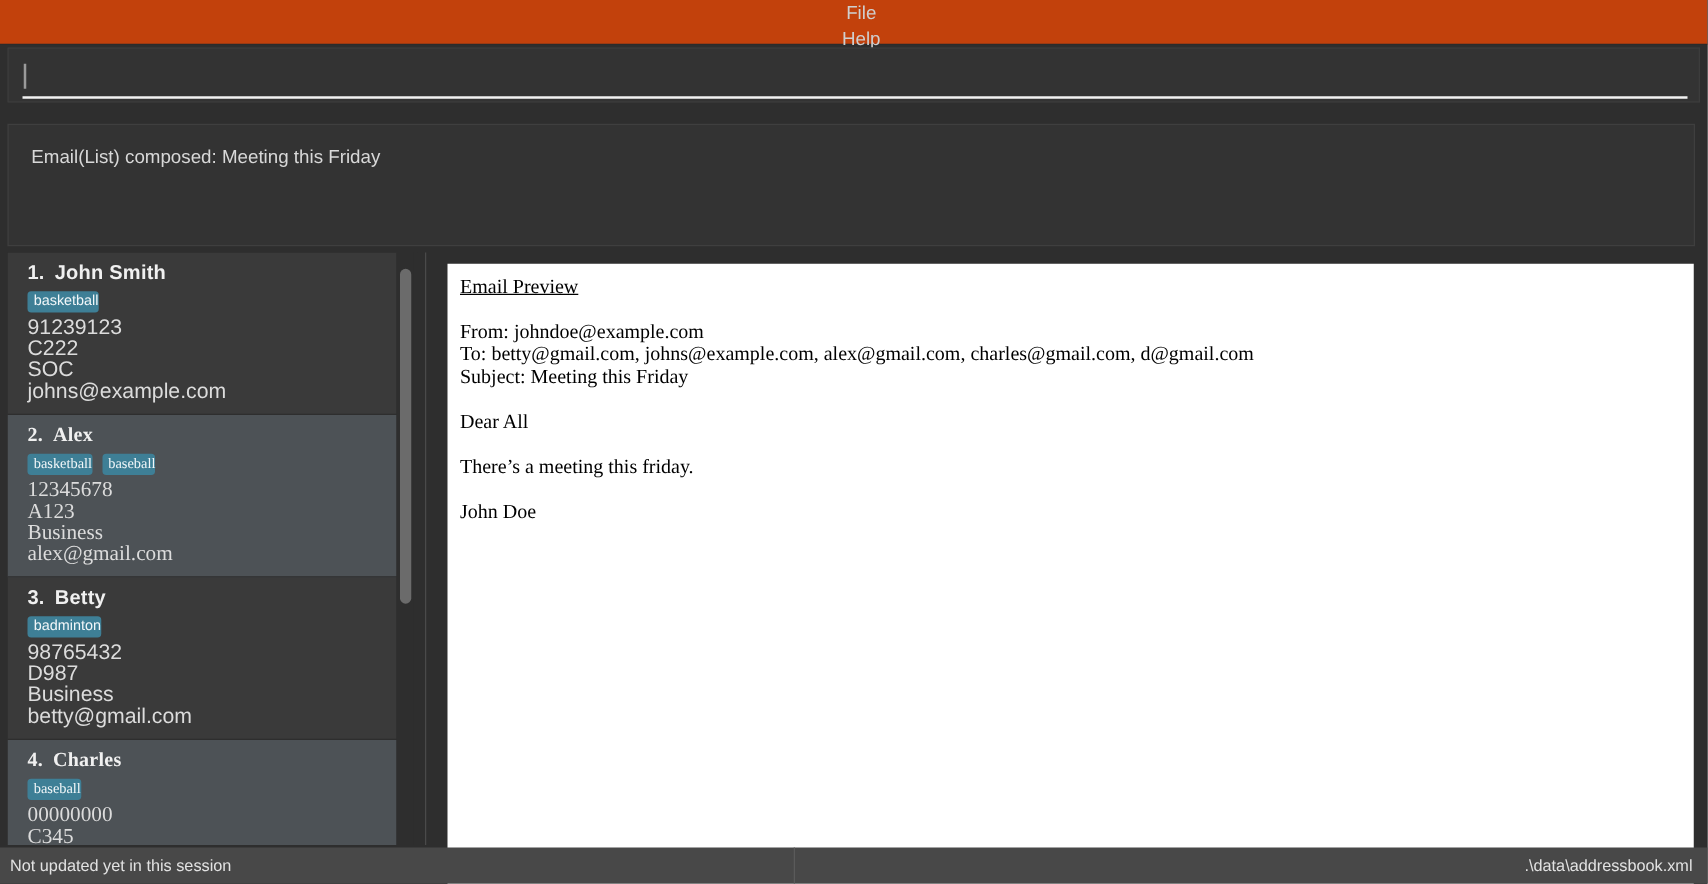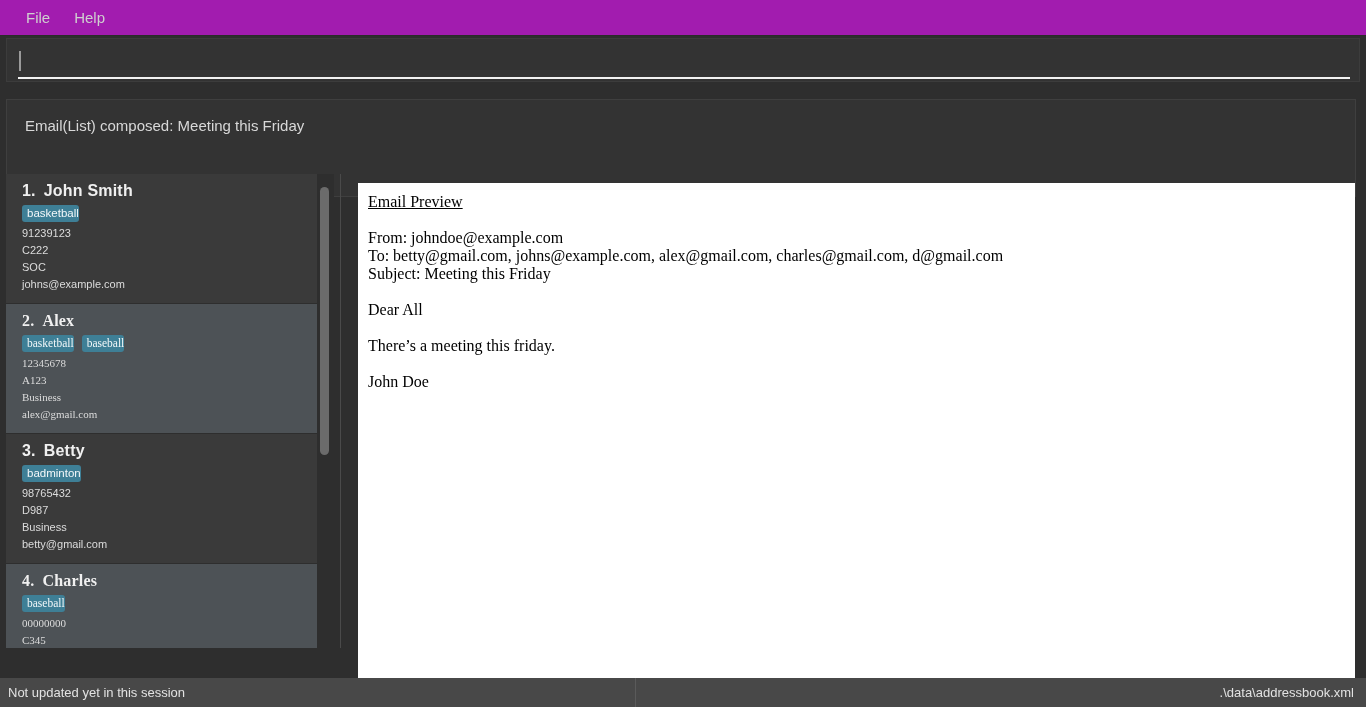--- a/index.html
+++ b/index.html
@@ -12,26 +12,27 @@
     height: 707px;
     overflow: hidden;
     font-family: "Liberation Sans", sans-serif;
     color: #d6d6d6;
     position: relative;
   }
 
   
   #menu-bar {
     height: 36px;
-    background: #a21caf;
+    background: #c2410c;
     display: flex;
     align-items: center;
     padding-left: 16px;
     box-sizing: border-box;
     border-bottom: 1px solid #2b2b2b;
+    flex-direction: column;
   }
   .menu-item {
     font-size: 15px;
     color: #cfcfcf;
     padding: 2px 10px;
     margin-right: 4px;
     cursor: default;
   }
 
   
@@ -87,21 +88,21 @@
     font-size: 15px;
     color: #d8d8d8;
     line-height: 20px;
     white-space: pre-wrap;
   }
 
   
   #main-area {
     position: absolute;
     left: 0;
-    top: 174px;
+    top: 202px;
     width: 1366px;
     height: 478px;
   }
 
   
   #person-list-panel {
     position: absolute;
     left: 6px;
     top: 0;
     width: 328px;
@@ -143,21 +144,21 @@
   .tag {
     background: #3e7f96;
     color: #f2f7f9;
     font-size: 11.5px;
     padding: 2px 0 3px 5px;
     line-height: 12px;
     border-radius: 3px;
     text-align: center;
   }
   .detail-line {
-    font-size: 11px;
+    font-size: 17px;
     color: #dcdcdc;
     line-height: 17px;
   }
 
   
   #list-scrollbar-track {
     position: absolute;
     left: 317px;
     top: 0;
     width: 14px;

